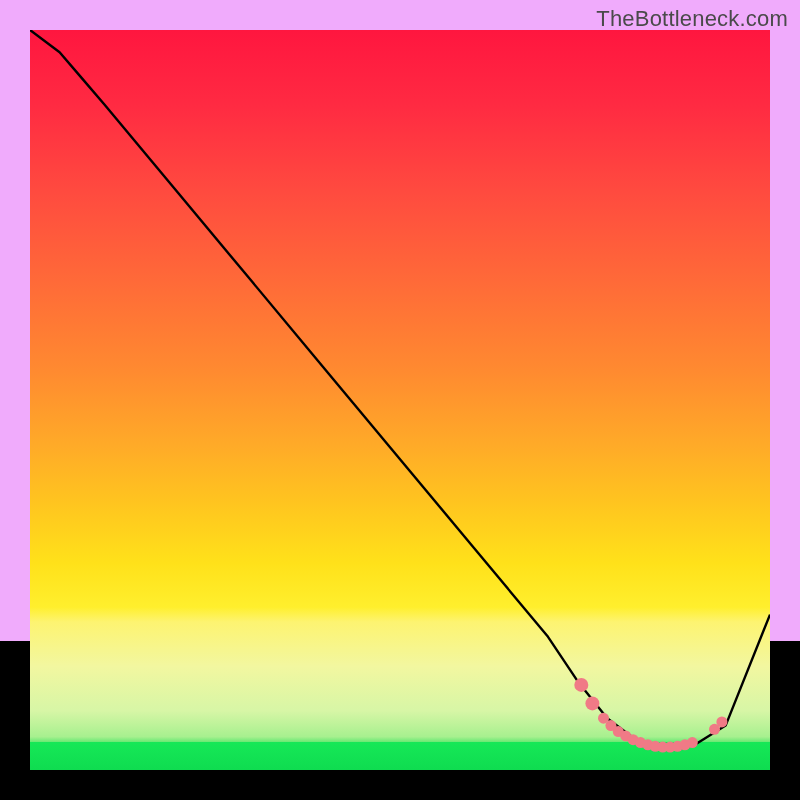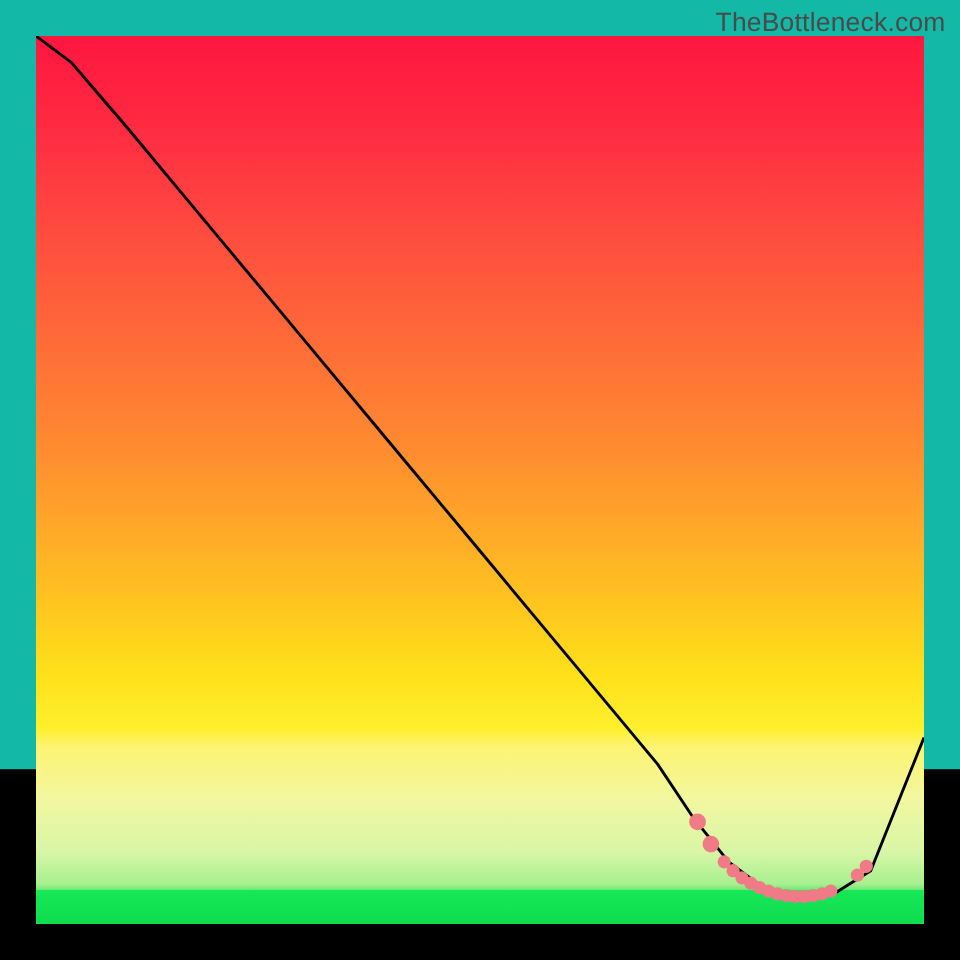--- a/index.html
+++ b/index.html
@@ -8,21 +8,21 @@
     width: 800px;
     height: 800px;
     background: #000;
     overflow: hidden;
     font-family: Arial, Helvetica, sans-serif;
   }
   .frame {
     position: relative;
     width: 800px;
     height: 641px;
-    background: #14b8a6;
+    background: #f0abfc;
   }
   .watermark {
     position: absolute;
     top: 6px;
     right: 12px;
     color: #4a4a4a;
     font-size: 22px;
     letter-spacing: 0.2px;
     z-index: 5;
   }

